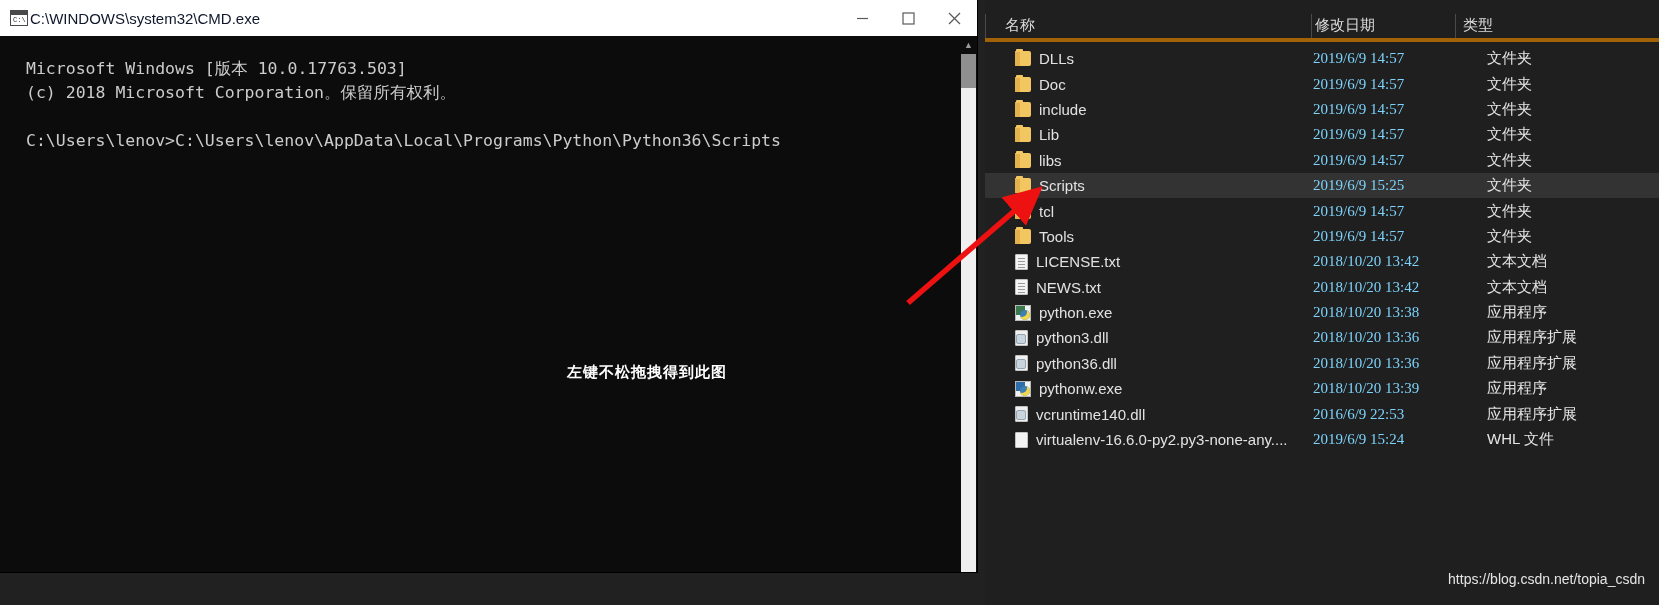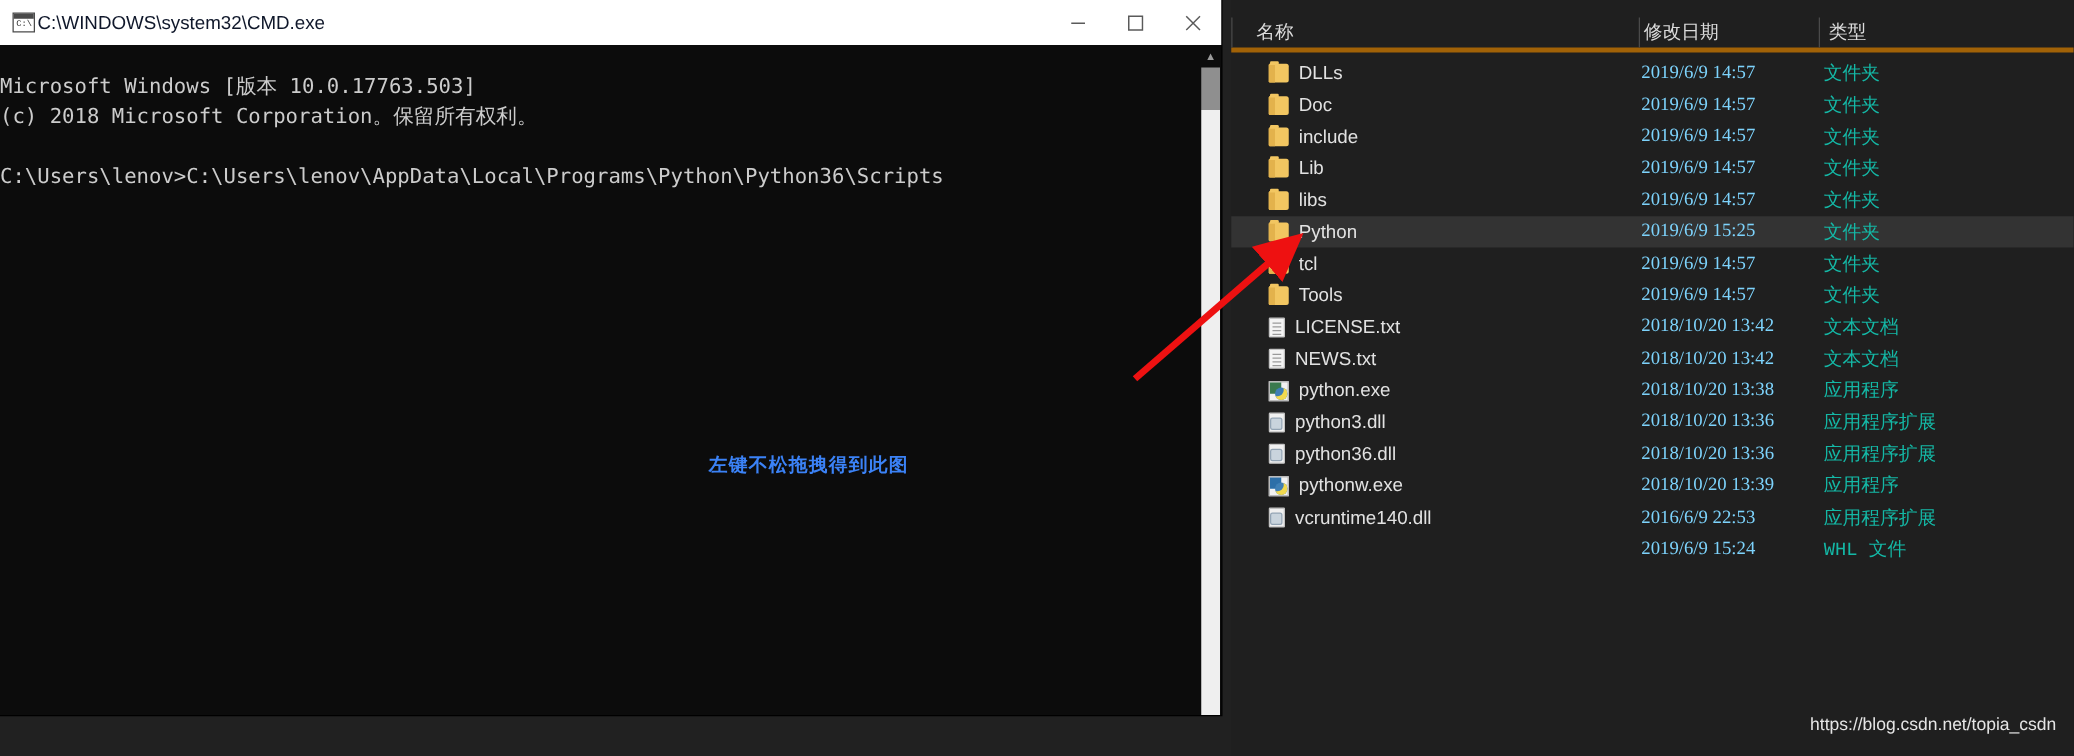--- a/index.html
+++ b/index.html
@@ -73,23 +73,22 @@
     gap: 8px;
   }
   .cell-date {
     position: absolute;
     left: 328px;
     color: #7dd3fc;
     font-family: Liberation Serif, serif;
   }
   .cell-type {
     position: absolute;
-    left: 474px;
-    color: #14b8a6;
-    font-family: Liberation Mono, monospace;
+    left: 502px;
+    color: #e5e5e5;
   }
 
   
   .ico { width: 16px; height: 15px; position: relative; flex: 0 0 auto; }
   .ico-folder {
     background: #f2c661;
     border-radius: 1px 2px 2px 1px;
   }
   .ico-folder:before {
     content: "";
@@ -235,26 +234,27 @@
     overflow: hidden;
   }
   .cmd-text {
     position: absolute;
     left: 0; top: 4px;
     color: #cccccc;
     font-family: "DejaVu Sans Mono", "Liberation Mono", monospace;
     font-size: 16.5px;
     line-height: 24px;
     white-space: pre;
+    padding-left: 26px;
   }
   .cmd-annotation {
     position: absolute;
     left: 567px;
     top: 327px;
-    color: #3b82f6;
+    color: #ffffff;
     font-size: 15px;
     font-weight: bold;
     white-space: nowrap;
     letter-spacing: 1px;
   }
 
   
   .cmd-scroll {
     position: absolute;
     right: 0; top: 0;
@@ -355,21 +355,21 @@
           <div class="cell-name">
             <span class="ico ico-folder"></span>
             <span>libs</span>
           </div>
           <div class="cell-date">2019/6/9 14:57</div>
           <div class="cell-type">文件夹</div>
         </div>
         <div class="file-row selected">
           <div class="cell-name">
             <span class="ico ico-folder"></span>
-            <span>Python</span>
+            <span>Scripts</span>
           </div>
           <div class="cell-date">2019/6/9 15:25</div>
           <div class="cell-type">文件夹</div>
         </div>
         <div class="file-row">
           <div class="cell-name">
             <span class="ico ico-folder"></span>
             <span>tcl</span>
           </div>
           <div class="cell-date">2019/6/9 14:57</div>
@@ -433,20 +433,24 @@
         </div>
         <div class="file-row">
           <div class="cell-name">
             <span class="ico ico-dll"></span>
             <span>vcruntime140.dll</span>
           </div>
           <div class="cell-date">2016/6/9 22:53</div>
           <div class="cell-type">应用程序扩展</div>
         </div>
         <div class="file-row">
+          <div class="cell-name">
+            <span class="ico ico-whl"></span>
+            <span>virtualenv-16.6.0-py2.py3-none-any....</span>
+          </div>
           <div class="cell-date">2019/6/9 15:24</div>
           <div class="cell-type">WHL 文件</div>
         </div>
       </div>
 
     <div class="watermark">https://blog.csdn.net/topia_csdn</div>
   </div>
 
   <div class="edge-strip" style="top:128px;height:28px;"></div>
   <div class="edge-strip" style="top:186px;height:28px;"></div>

